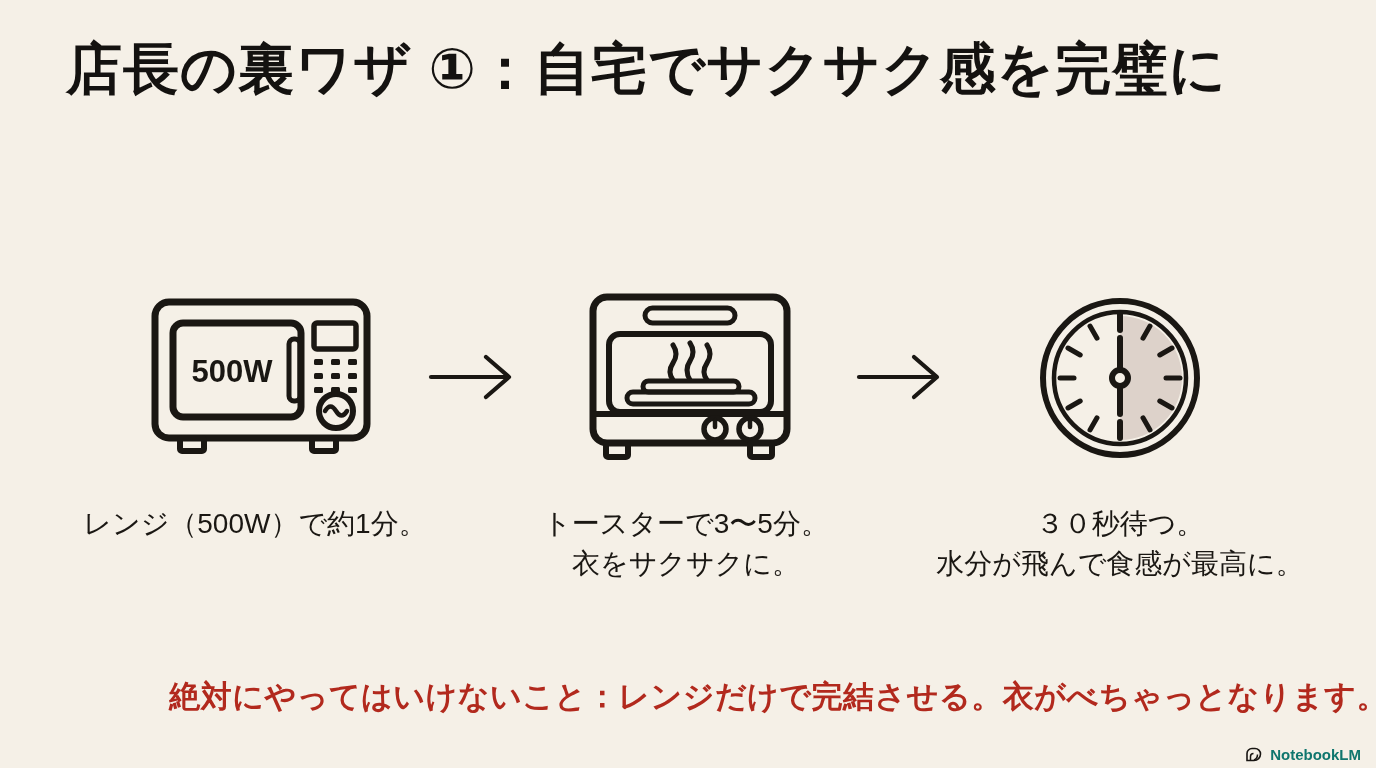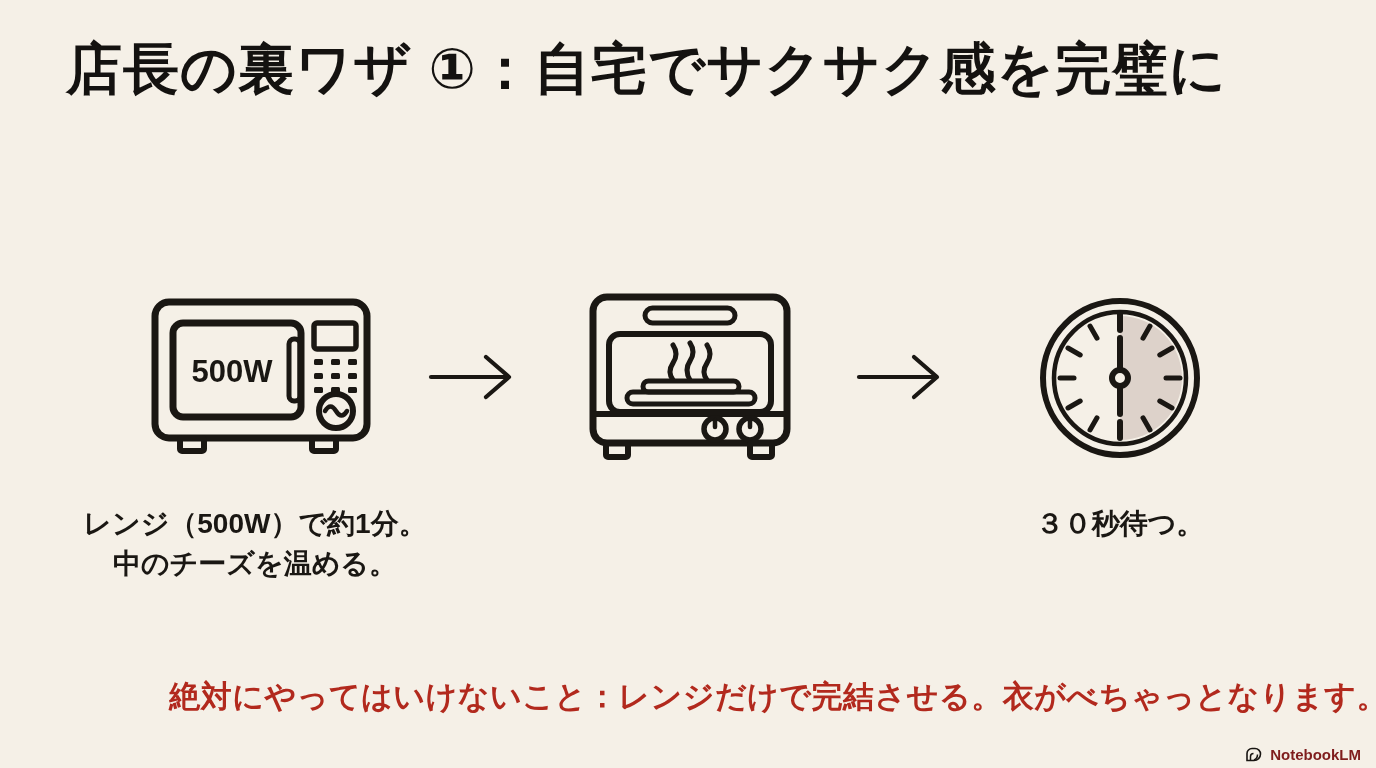--- a/index.html
+++ b/index.html
@@ -28,21 +28,21 @@
   .icon-toaster   { left: 588px; top: 292px; }
   .icon-clock     { left: 1038px; top: 296px; }
   .arrow { position: absolute; top: 354px; }
   .arrow-1 { left: 428px; }
   .arrow-2 { left: 856px; }
   .caption {
     position: absolute;
     top: 504px;
     text-align: center;
     font-size: 28px;
-    font-weight: 700;
+    font-weight: 400;
     line-height: 1.42;
     color: #1a1713;
   }
   .caption-1 { left: 40px;  width: 430px; }
   .caption-2 { left: 500px; width: 372px; }
   .caption-3 { left: 900px; width: 440px; text-align: center; }
   .warning {
     position: absolute;
     left: 12px;
     top: 676px;
@@ -55,21 +55,21 @@
   }
   .footer {
     position: absolute;
     right: 15px;
     bottom: 5px;
     display: flex;
     align-items: center;
     gap: 8px;
     font-size: 15px;
     font-weight: 600;
-    color: #7f1d1d;
+    color: #0f766e;
     text-align: center;
   }
   svg { display: block; }
 </style>
 </head>
 <body>
 
 <div class="canvas">
 
   <div class="title">
@@ -158,24 +158,28 @@
         <path d="M82,18 V34"></path>
         <path d="M82,42 V118"></path>
         <path d="M82,126 V142"></path>
       </g>
       <circle cx="82" cy="82" r="8" fill="#f5f0e7" stroke-width="6"></circle>
     </svg>
   </div>
 
   <div class="caption caption-1">
     <div>レンジ（500W）で約1分。</div>
-    <div>中のチーズを温める。</div>
+  </div>
+  <div class="caption caption-2">
+    <div>トースターで3〜5分。</div>
+    <div>衣をサクサクに。</div>
   </div>
   <div class="caption caption-3">
     <div>３０秒待つ。</div>
+    <div>水分が飛んで食感が最高に。</div>
   </div>
 
   <div class="warning">絶対にやってはいけないこと：レンジだけで完結させる。衣がべちゃっとなります。</div>
 
   <div class="footer">
     <span>
       <svg width="17" height="15" viewBox="0 0 17 15" fill="none" stroke="#181512">
         <path d="M2,13.5 V6.5 A5,5 0 0 1 7,1.5 H10 A5.5,5.5 0 0 1 15.5,7 A6.5,6.5 0 0 1 9,13.5 Z" stroke-width="1.6"></path>
         <path d="M5.5,13 V9.5 A3,3 0 0 1 8.5,6.5" stroke-width="1.5"></path>
         <path d="M9,13 A6,6 0 0 0 12.5,7.5" stroke-width="1.5"></path>

